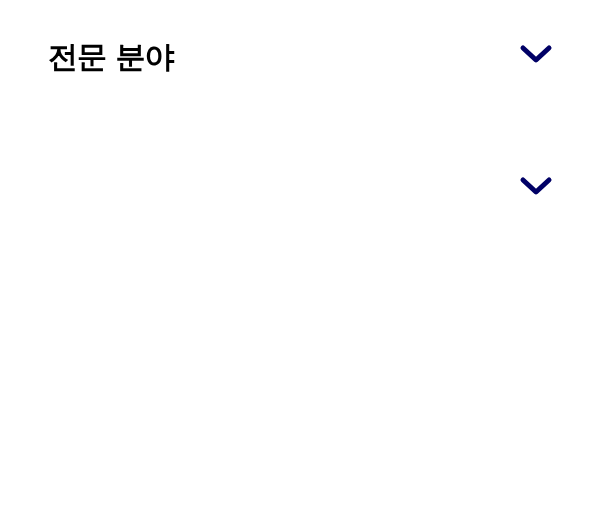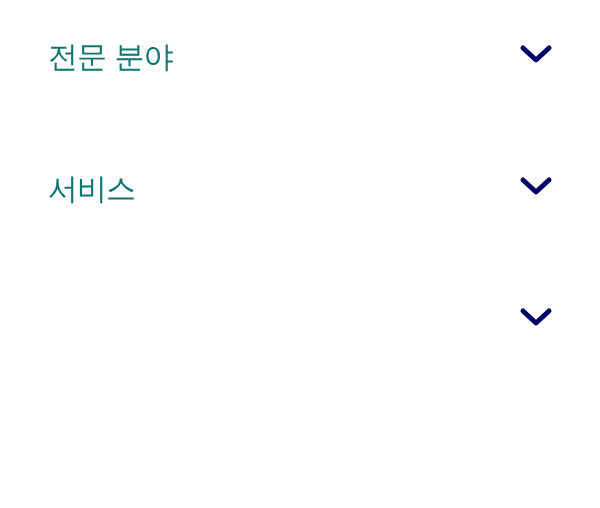--- a/index.html
+++ b/index.html
@@ -7,24 +7,24 @@
     .accordion { position: absolute; left: 0; top: 0; width: 600px; }
     .acc-item {
       position: relative;
       height: 131.5px;
       cursor: pointer;
     }
     .acc-label {
       position: absolute;
       left: 48px;
       font-family: "DejaVu Sans", sans-serif;
-      font-weight: normal;
+      font-weight: bold;
       font-size: 30px;
       line-height: 36px;
-      color: #0f766e;
+      color: #000000;
       letter-spacing: -1px;
     }
     .acc-chevron {
       position: absolute;
       left: 519px;
       width: 34px;
       height: 22px;
     }
     .acc-chevron svg { display: block; }
   </style>
@@ -35,28 +35,20 @@
 
   <div class="acc-item" style="top:0">
     <span class="acc-label" style="top:39px">전문 분야</span>
     <span class="acc-chevron" style="top:44px">
       <svg width="34" height="22" viewBox="0 0 34 22">
           <polyline points="4,4 17,16 30,4" fill="none" stroke="#000066" stroke-width="5" stroke-linecap="round" stroke-linejoin="round"></polyline>
         </svg>
     </span>
   </div>
 
-  <div class="acc-item">
-    <span class="acc-label" style="top:39px">서비스</span>
-    <span class="acc-chevron" style="top:44px">
-      <svg width="34" height="22" viewBox="0 0 34 22">
-          <polyline points="4,4 17,16 30,4" fill="none" stroke="#000066" stroke-width="5" stroke-linecap="round" stroke-linejoin="round"></polyline>
-        </svg>
-    </span>
-  </div>
 
 
   <div class="acc-item">
     <span class="acc-chevron" style="top:44px">
       <svg width="34" height="22" viewBox="0 0 34 22">
           <polyline points="4,4 17,16 30,4" fill="none" stroke="#000066" stroke-width="5" stroke-linecap="round" stroke-linejoin="round"></polyline>
         </svg>
     </span>
   </div>
 

